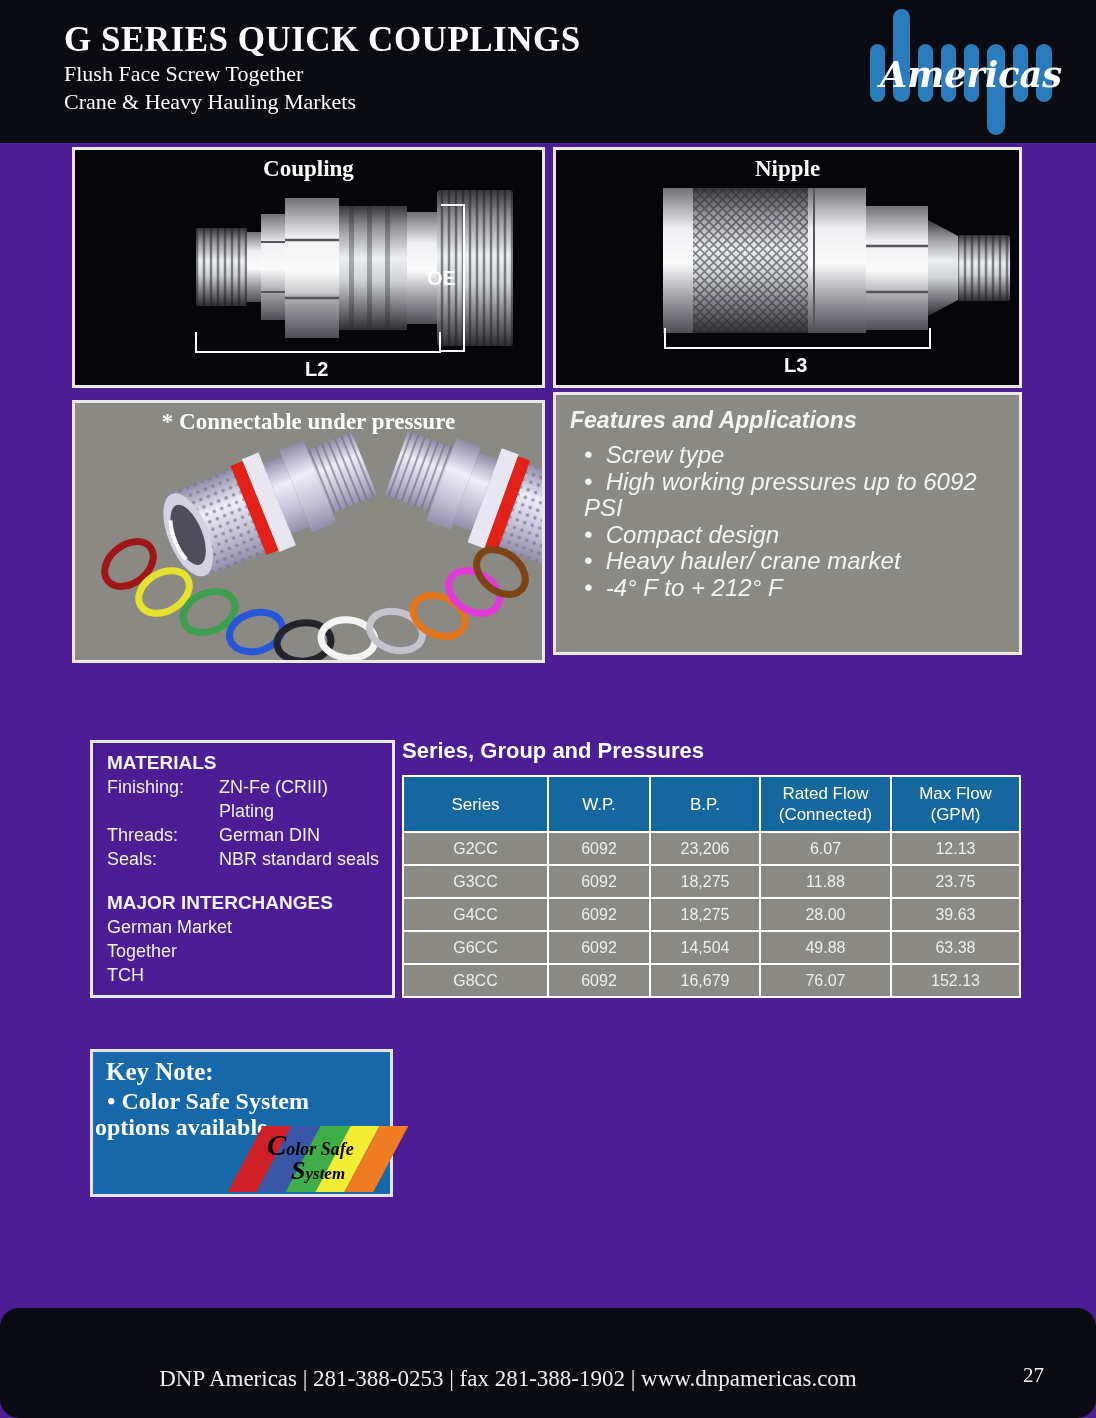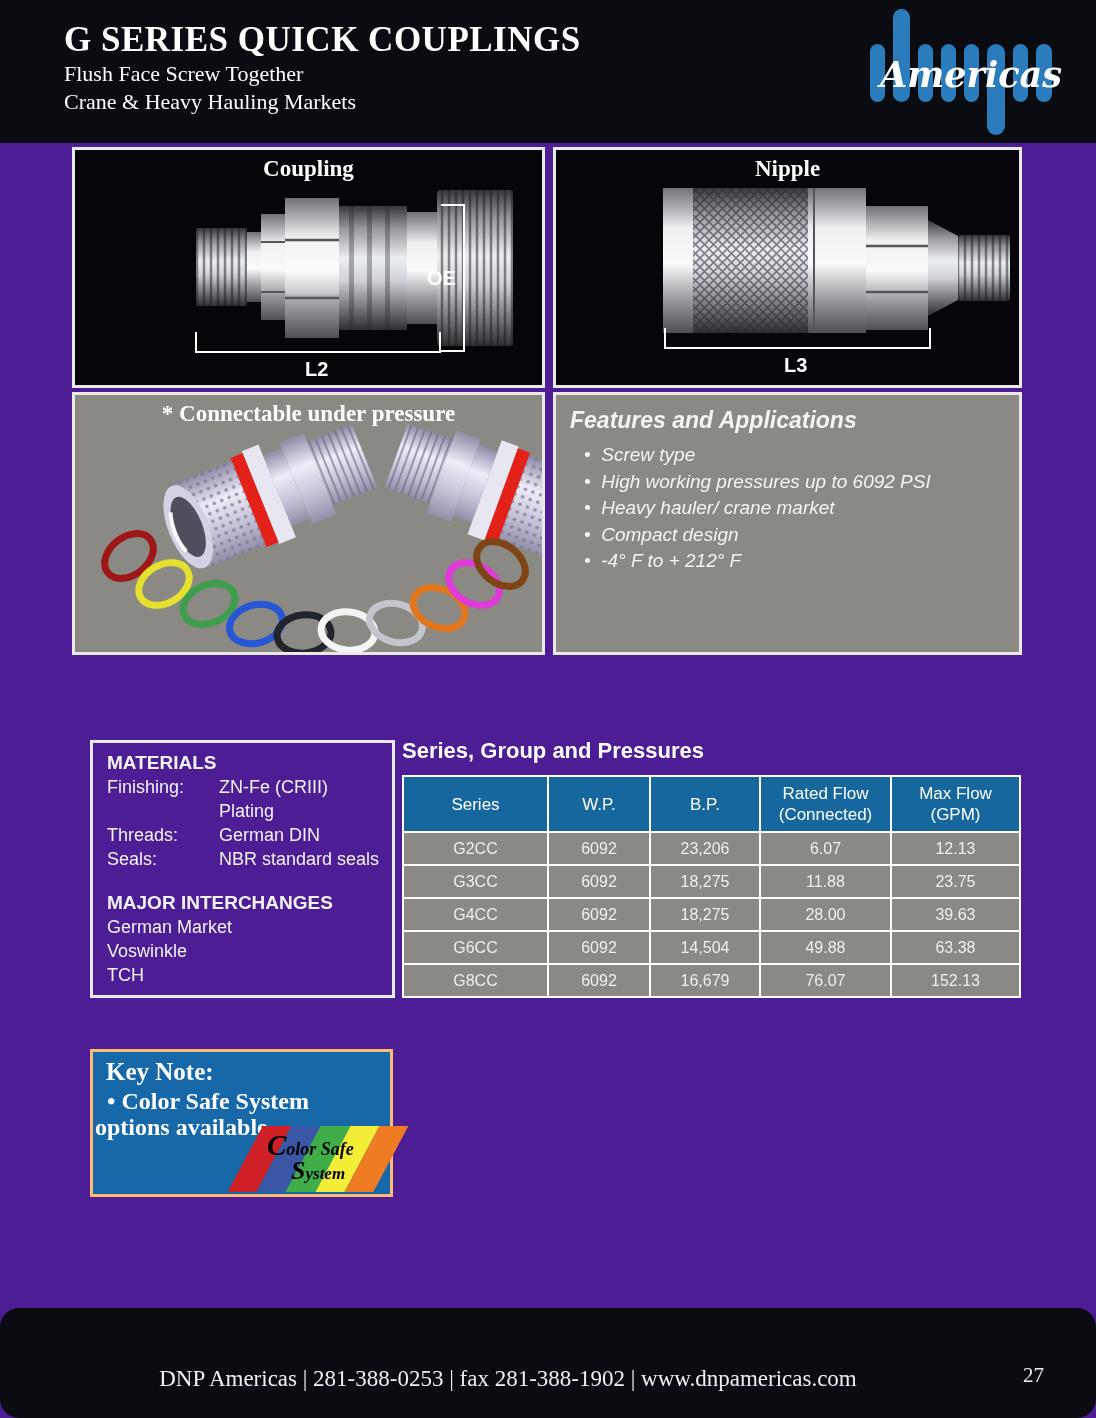--- a/index.html
+++ b/index.html
@@ -15,28 +15,28 @@
   .logo{position:absolute;left:852px;top:4px;width:228px;height:136px;}
 
   
   .panel{position:absolute;border:3px solid #e9e9e6;box-sizing:border-box;}
   .panel-dark{background:#05050a;}
   .panel-gray{background:#8a8983;}
   .panel-title{position:absolute;left:0;right:0;top:6px;text-align:center;color:#fff;
                font-family:"Liberation Serif",serif;font-weight:bold;font-size:23px;}
   .p-coupling{left:72px;top:147px;width:473px;height:241px;}
   .p-nipple{left:553px;top:147px;width:469px;height:241px;}
-  .p-pressure{left:72px;top:392px;width:473px;height:263px;}
+  .p-pressure{left:72px;top:400px;width:473px;height:263px;}
   .p-features{left:553px;top:392px;width:469px;height:263px;color:#f4f4f1;font-style:italic;}
   .panel svg.fill{position:absolute;left:0;top:0;width:100%;height:100%;}
 
   
   .feat-title{margin:12px 0 8px 14px;font-size:23px;font-weight:bold;}
   .feat-list{margin-left:28px;}
-  .bullet{font-size:19px;line-height:26.5px;}
+  .bullet{font-size:24px;line-height:26.5px;}
   .bullet::before{content:"\2022\00a0\00a0";}
 
   
   .materials{position:absolute;left:90px;top:740px;width:305px;height:258px;
              border:3px solid #e9e9e6;box-sizing:border-box;color:#f2f2ee;
              padding:8px 4px 0 14px;font-size:18px;line-height:24px;}
   .mat-h{font-weight:bold;font-size:19px;}
   .mat-row{display:flex;}
   .mat-row .lab{width:112px;flex:none;}
   .mat-gap{height:20px;}
@@ -47,21 +47,21 @@
        grid-template-columns:143px 100px 108px 129px 127px;
        grid-template-rows:54px repeat(5,31px);gap:2px;background:#fff;
        border:2px solid #fff;}
   .tbl .th{background:#16679e;color:#fff;font-size:17px;display:flex;align-items:center;
            justify-content:center;text-align:center;white-space:pre-line;line-height:21px;}
   .tbl .td{background:#8a8983;color:#efefec;font-size:16px;display:flex;align-items:center;
            justify-content:center;}
 
   
   .keynote{position:absolute;left:90px;top:1049px;width:303px;height:148px;background:#1768a8;
-           border:3px solid #fdba74;box-sizing:border-box;color:#fff;
+           border:3px solid #e5e5e5;box-sizing:border-box;color:#fff;
            font-family:"Liberation Serif",serif;font-weight:bold;}
   .kn-title{margin:6px 0 0 13px;font-size:25px;}
   .kn-bullet{margin:2px 2px 0 2px;font-size:24px;line-height:26px;text-indent:12px;}
   .colorsafe{position:absolute;left:152px;top:74px;width:146px;height:66px;}
   .cs-skew{position:absolute;inset:0;transform:skewX(-28deg);display:flex;overflow:hidden;}
   .cs-skew .stripe{flex:1;}
   .cs-text{position:absolute;left:22px;top:8px;color:#000;font-style:italic;
            font-family:"Liberation Serif",serif;font-weight:bold;line-height:22px;}
   .cs-l1{font-size:18px;}
   .cs-l2{font-size:17px;margin-left:24px;}
@@ -227,22 +227,22 @@
         </g>
     </svg>
     <div class="panel-title">* Connectable under pressure</div>
   </div>
 
   <div class="panel panel-gray p-features">
     <div class="feat-title">Features and Applications</div>
     <div class="feat-list">
         <div class="bullet">Screw type</div>
         <div class="bullet">High working pressures up to 6092 PSI</div>
+        <div class="bullet">Compact design</div>
         <div class="bullet">Heavy hauler/ crane market</div>
-        <div class="bullet">Compact design</div>
         <div class="bullet">-4° F to + 212° F</div>
       </div>
   </div>
 
   <div class="materials">
     <div class="mat-h">MATERIALS</div>
     <div>
         <div class="mat-row">
           <div class="lab">Finishing:</div>
           <div class="val">ZN-Fe (CRIII) Plating</div>
@@ -253,21 +253,21 @@
         </div>
         <div class="mat-row">
           <div class="lab">Seals:</div>
           <div class="val">NBR standard seals</div>
         </div>
       </div>
     <div class="mat-gap"></div>
     <div class="mat-h">MAJOR INTERCHANGES</div>
     <div>
         <div>German Market</div>
-        <div>Voswinkle</div>
+        <div>Together</div>
         <div>TCH</div>
       </div>
   </div>
 
   <div class="series-title">Series, Group and Pressures</div>
   <div class="tbl">
       <div class="th">Series</div>
       <div class="th">W.P.</div>
       <div class="th">B.P.</div>
       <div class="th">Rated Flow

